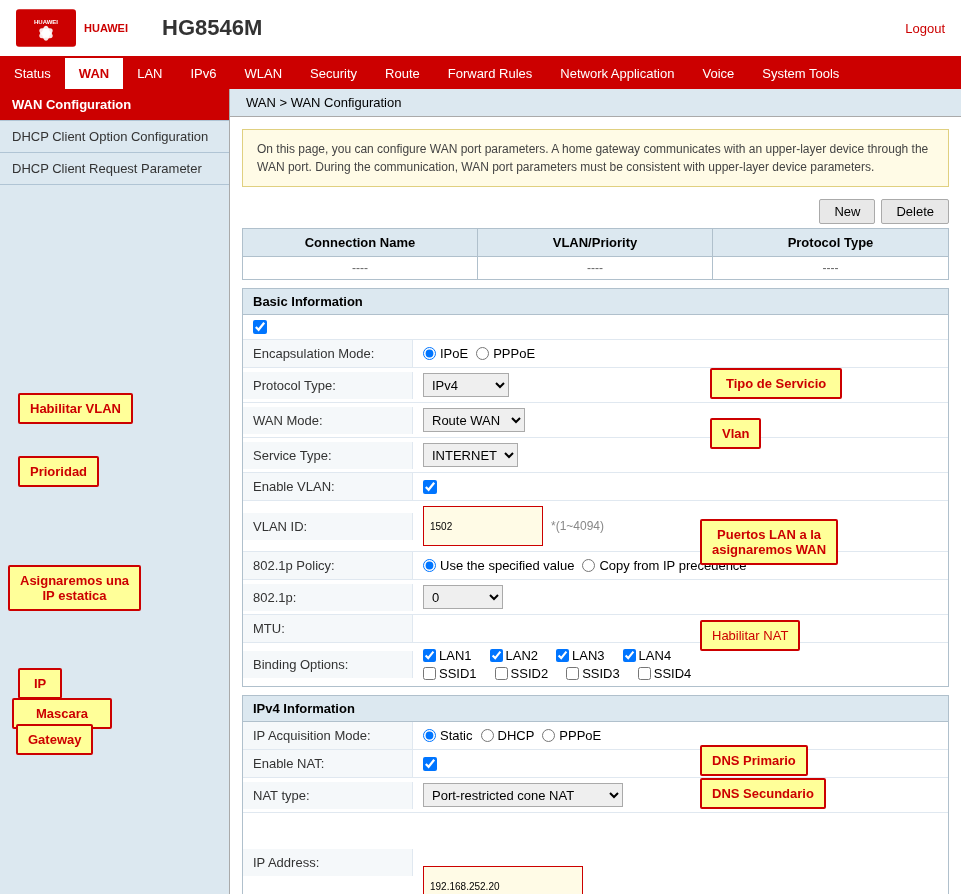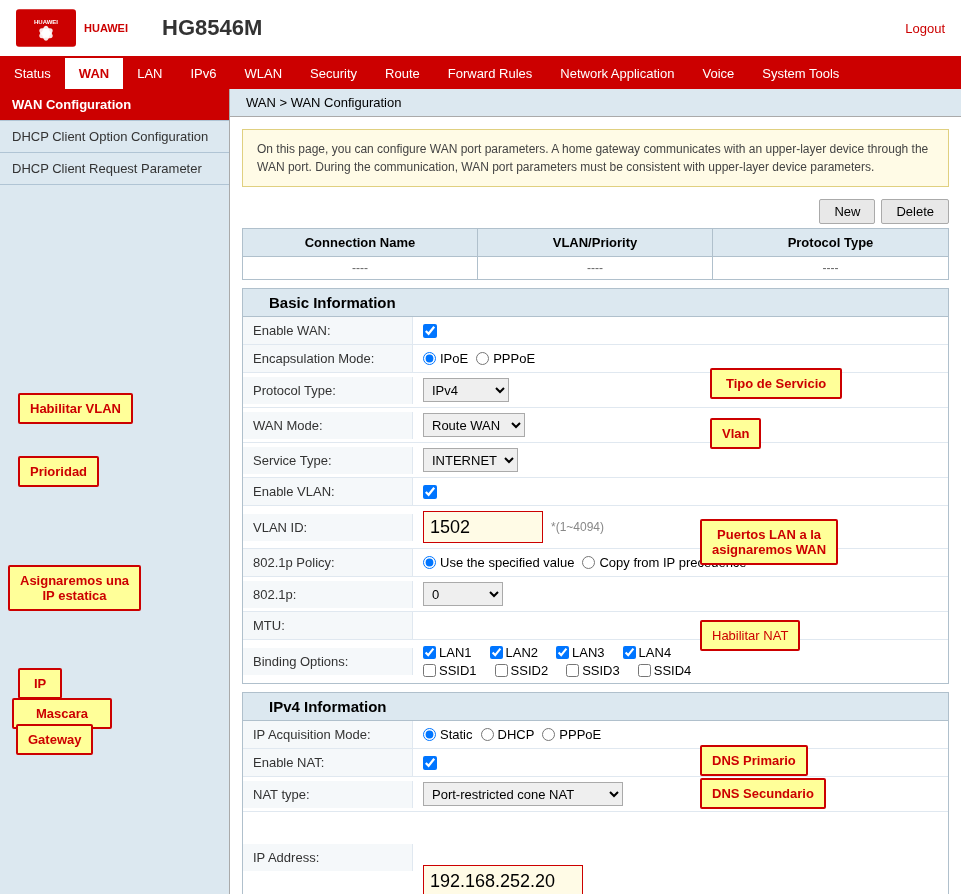--- a/index.html
+++ b/index.html
@@ -33,26 +33,26 @@
     
     .table-header { display: grid; grid-template-columns: 1fr 1fr 1fr; background: #dce8f0; border: 1px solid #b0c0cc; margin: 0 12px; text-align: center; font-weight: bold; font-size: 13px; }
     .table-header div { padding: 6px 8px; border-right: 1px solid #b0c0cc; }
     .table-header div:last-child { border-right: none; }
     .table-sub { display: grid; grid-template-columns: 1fr 1fr 1fr; border: 1px solid #b0c0cc; border-top: none; margin: 0 12px; text-align: center; font-size: 12px; color: #666; }
     .table-sub div { padding: 4px 8px; border-right: 1px solid #b0c0cc; }
     .table-sub div:last-child { border-right: none; }
 
     
     .form-section { margin: 8px 12px; border: 1px solid #b0c0cc; }
-    .form-section-title { background: #dce8f0; padding: 5px 26px; font-weight: bold; font-size: 15px; border-bottom: 1px solid #b0c0cc; }
+    .form-section-title { background: #dce8f0; padding: 5px 10px; font-weight: bold; font-size: 13px; border-bottom: 1px solid #b0c0cc; }
     .form-row { display: flex; align-items: center; border-bottom: 1px solid #e0e8f0; }
     .form-row:last-child { border-bottom: none; }
     .form-label { width: 170px; padding: 6px 10px; font-size: 13px; color: #333; background: #f5f8fa; border-right: 1px solid #e0e8f0; flex-shrink: 0; }
     .form-value { padding: 5px 10px; flex: 1; display: flex; align-items: center; gap: 8px; flex-wrap: wrap; }
-    .form-input { border: 1px solid #aaa; padding: 3px 6px; font-size: 18px; height: 32px; }
+    .form-input { border: 1px solid #aaa; padding: 3px 6px; font-size: 10px; height: 40px; }
     .form-input-highlight { border: 1px solid #cc0000; background: #fffbe6; }
     .form-select { border: 1px solid #aaa; padding: 2px 4px; font-size: 13px; height: 24px; }
     .checkbox { width: 14px; height: 14px; }
     .radio-label { display: flex; align-items: center; gap: 4px; font-size: 13px; }
 
     
     .binding-grid { display: flex; flex-direction: column; gap: 3px; }
     .binding-row { display: flex; gap: 18px; }
     .cb-label { display: flex; align-items: center; gap: 3px; font-size: 13px; }
     .page-wrapper { position: relative; }
@@ -118,21 +118,20 @@
       <div class="table-sub">
         <div>----</div>
         <div>----</div>
         <div>----</div>
       </div>
 
       <div class="form-section" style="margin-top:8px;">
         <div class="form-section-title">Basic Information</div>
 
         <div class="form-row">
-          <div class="form-label">Enable WAN:</div>
           <div class="form-value">
             <input type="checkbox" class="checkbox" checked="" style="">
           </div>
         </div>
 
         <div class="form-row">
           <div class="form-label">Encapsulation Mode:</div>
           <div class="form-value">
             <label class="radio-label">
               <input type="radio" name="encap" checked="" style=""> IPoE

